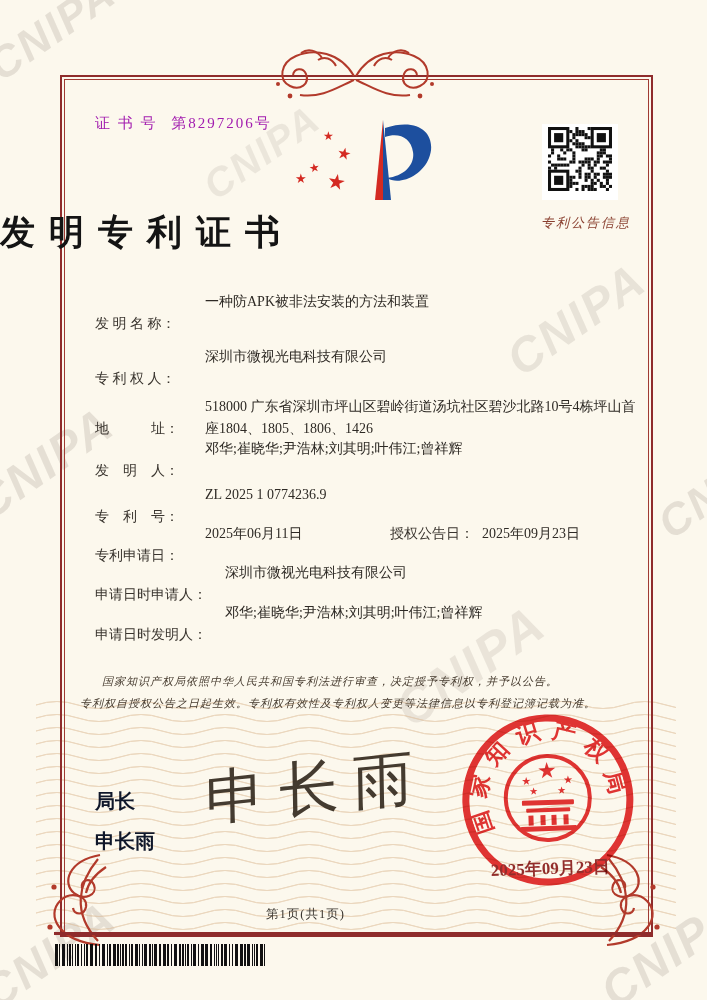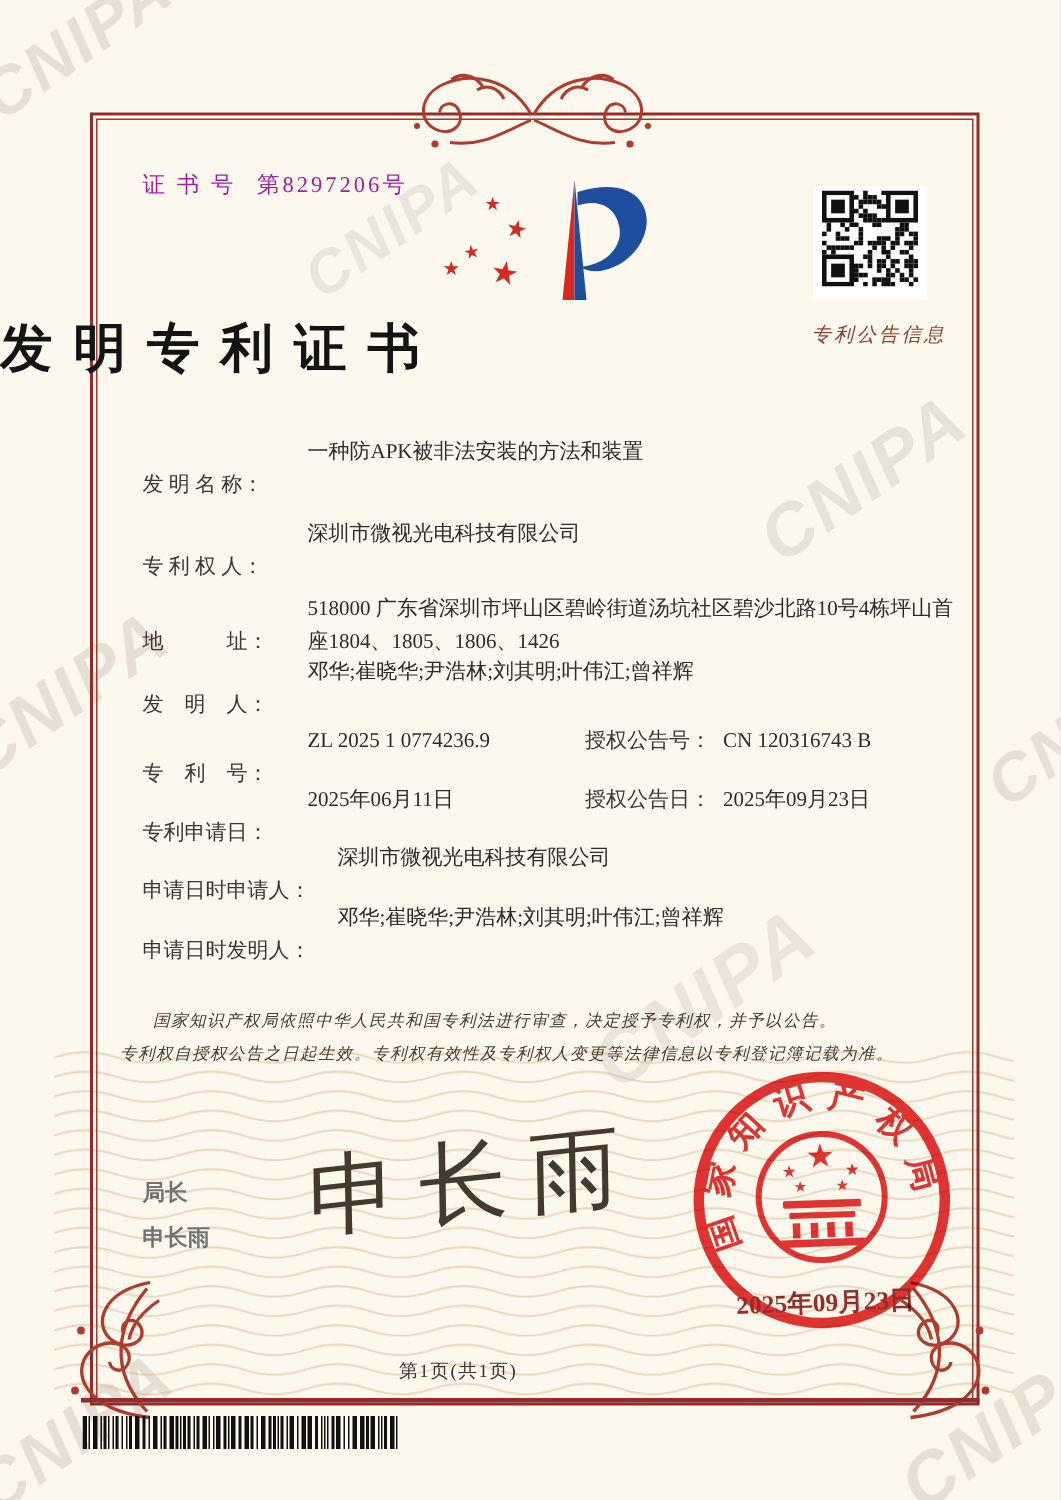--- a/index.html
+++ b/index.html
@@ -35,21 +35,21 @@
   .col2{position:absolute;left:295px;top:0;white-space:nowrap;}
   .col2 .lbl2{color:#3a352f;}
   .col2 .val2{color:#2e2a25;margin-left:8px;}
   
   .notice{position:absolute;left:80px;top:670px;width:552px;z-index:3;
           font-style:italic;font-size:11px;line-height:2.0;letter-spacing:1px;color:#453a2e;}
   .notice .l1{text-indent:2em;}
   
   .signer{position:absolute;left:95px;top:781px;z-index:3;
           font-family:"Liberation Sans","DejaVu Sans",sans-serif;
-          font-weight:700;font-size:15px;color:#737373;line-height:2.0;}
+          font-weight:700;font-size:20px;color:#0f172a;line-height:2.0;}
   .sig-script{position:absolute;left:205px;top:748px;z-index:3;font-size:60px;
               letter-spacing:14px;color:#352b20;transform:rotate(-6deg) skewX(-5deg);
               font-family:"Liberation Serif","DejaVu Serif",serif;opacity:.92;white-space:nowrap;}
   
   .seal{position:absolute;left:456px;top:712px;width:184px;height:184px;z-index:6;
         mix-blend-mode:multiply;transform:rotate(-2deg);opacity:.93;}
   
   .orn{position:absolute;z-index:2;}
   
   .footer-page{position:absolute;left:0;top:906px;width:611px;text-align:center;
@@ -301,23 +301,20 @@
     <span class="lbl">地　　　址：</span>
     <span class="val">518000 广东省深圳市坪山区碧岭街道汤坑社区碧沙北路10号4栋坪山首座1804、1805、1806、1426</span>
   </div>
   <div class="row" style="top:438px;">
     <span class="lbl">发　明　人：</span>
     <span class="val">邓华;崔晓华;尹浩林;刘其明;叶伟江;曾祥辉</span>
   </div>
   <div class="row" style="top:484px;">
     <span class="lbl">专　利　号：</span>
     <span class="val">ZL 2025 1 0774236.9</span>
-    <span class="col2">
-      <span class="lbl2">授权公告号：</span><span class="val2">CN 120316743 B</span>
-    </span>
   </div>
   <div class="row" style="top:523px;">
     <span class="lbl">专利申请日：</span>
     <span class="val">2025年06月11日</span>
     <span class="col2">
       <span class="lbl2">授权公告日：</span><span class="val2">2025年09月23日</span>
     </span>
   </div>
   <div class="row alt" style="top:562px;">
     <span class="lbl">申请日时申请人：</span>

